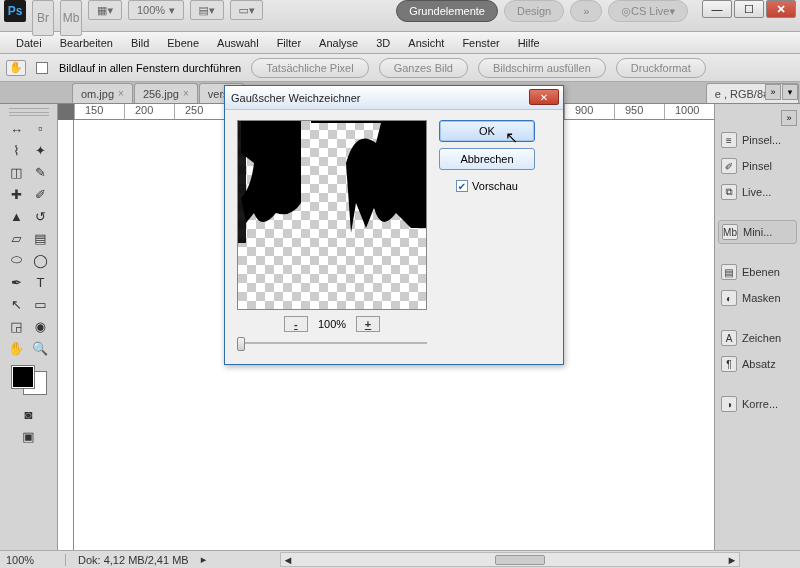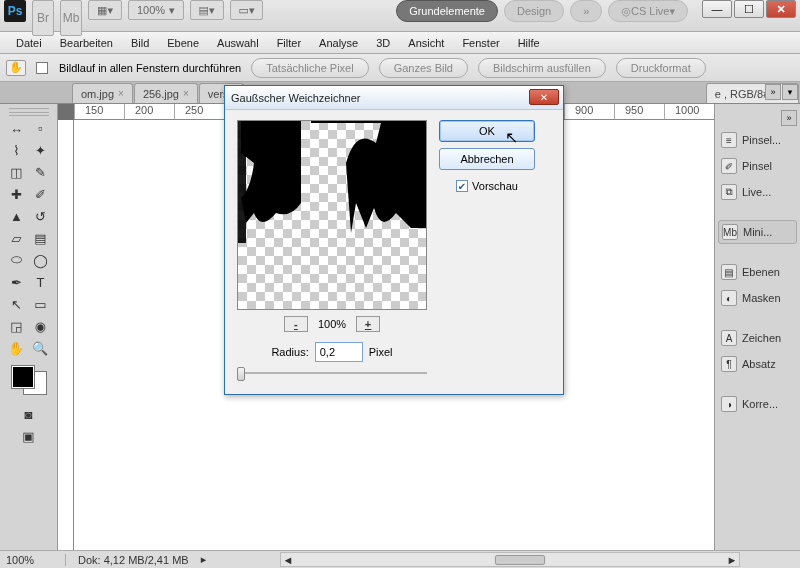--- a/index.html
+++ b/index.html
@@ -312,25 +312,20 @@
             <path d="M75 0 L200 0 L200 115 L175 115 L160 100 Q145 120 138 95 L130 115 L120 90 L115 120 L110 50 Q120 15 140 30 L145 10 L75 10 Z"></path>
             <path d="M0 0 L10 0 L10 130 L0 130 Z" opacity="0.9"></path>
           </g>
         </svg>
       </div>
       <div class="zoom-row">
         <div class="zoom-btn">-</div>
         <span>100%</span>
         <div class="zoom-btn">+</div>
       </div>
-      <div class="radius-row">
-        <span>Radius:</span>
-        <input class="radius-input" value="0,2" style="">
-        <span>Pixel</span>
-      </div>
       <div class="slider">
         <div class="slider-track"></div>
         <div class="slider-thumb"></div>
       </div>
     </div>
     <div class="btn-col">
       <div class="dlg-btn default">OK</div>
       <div class="dlg-btn">Abbrechen</div>
       <div class="vorschau">
         <span class="check">✔</span>

